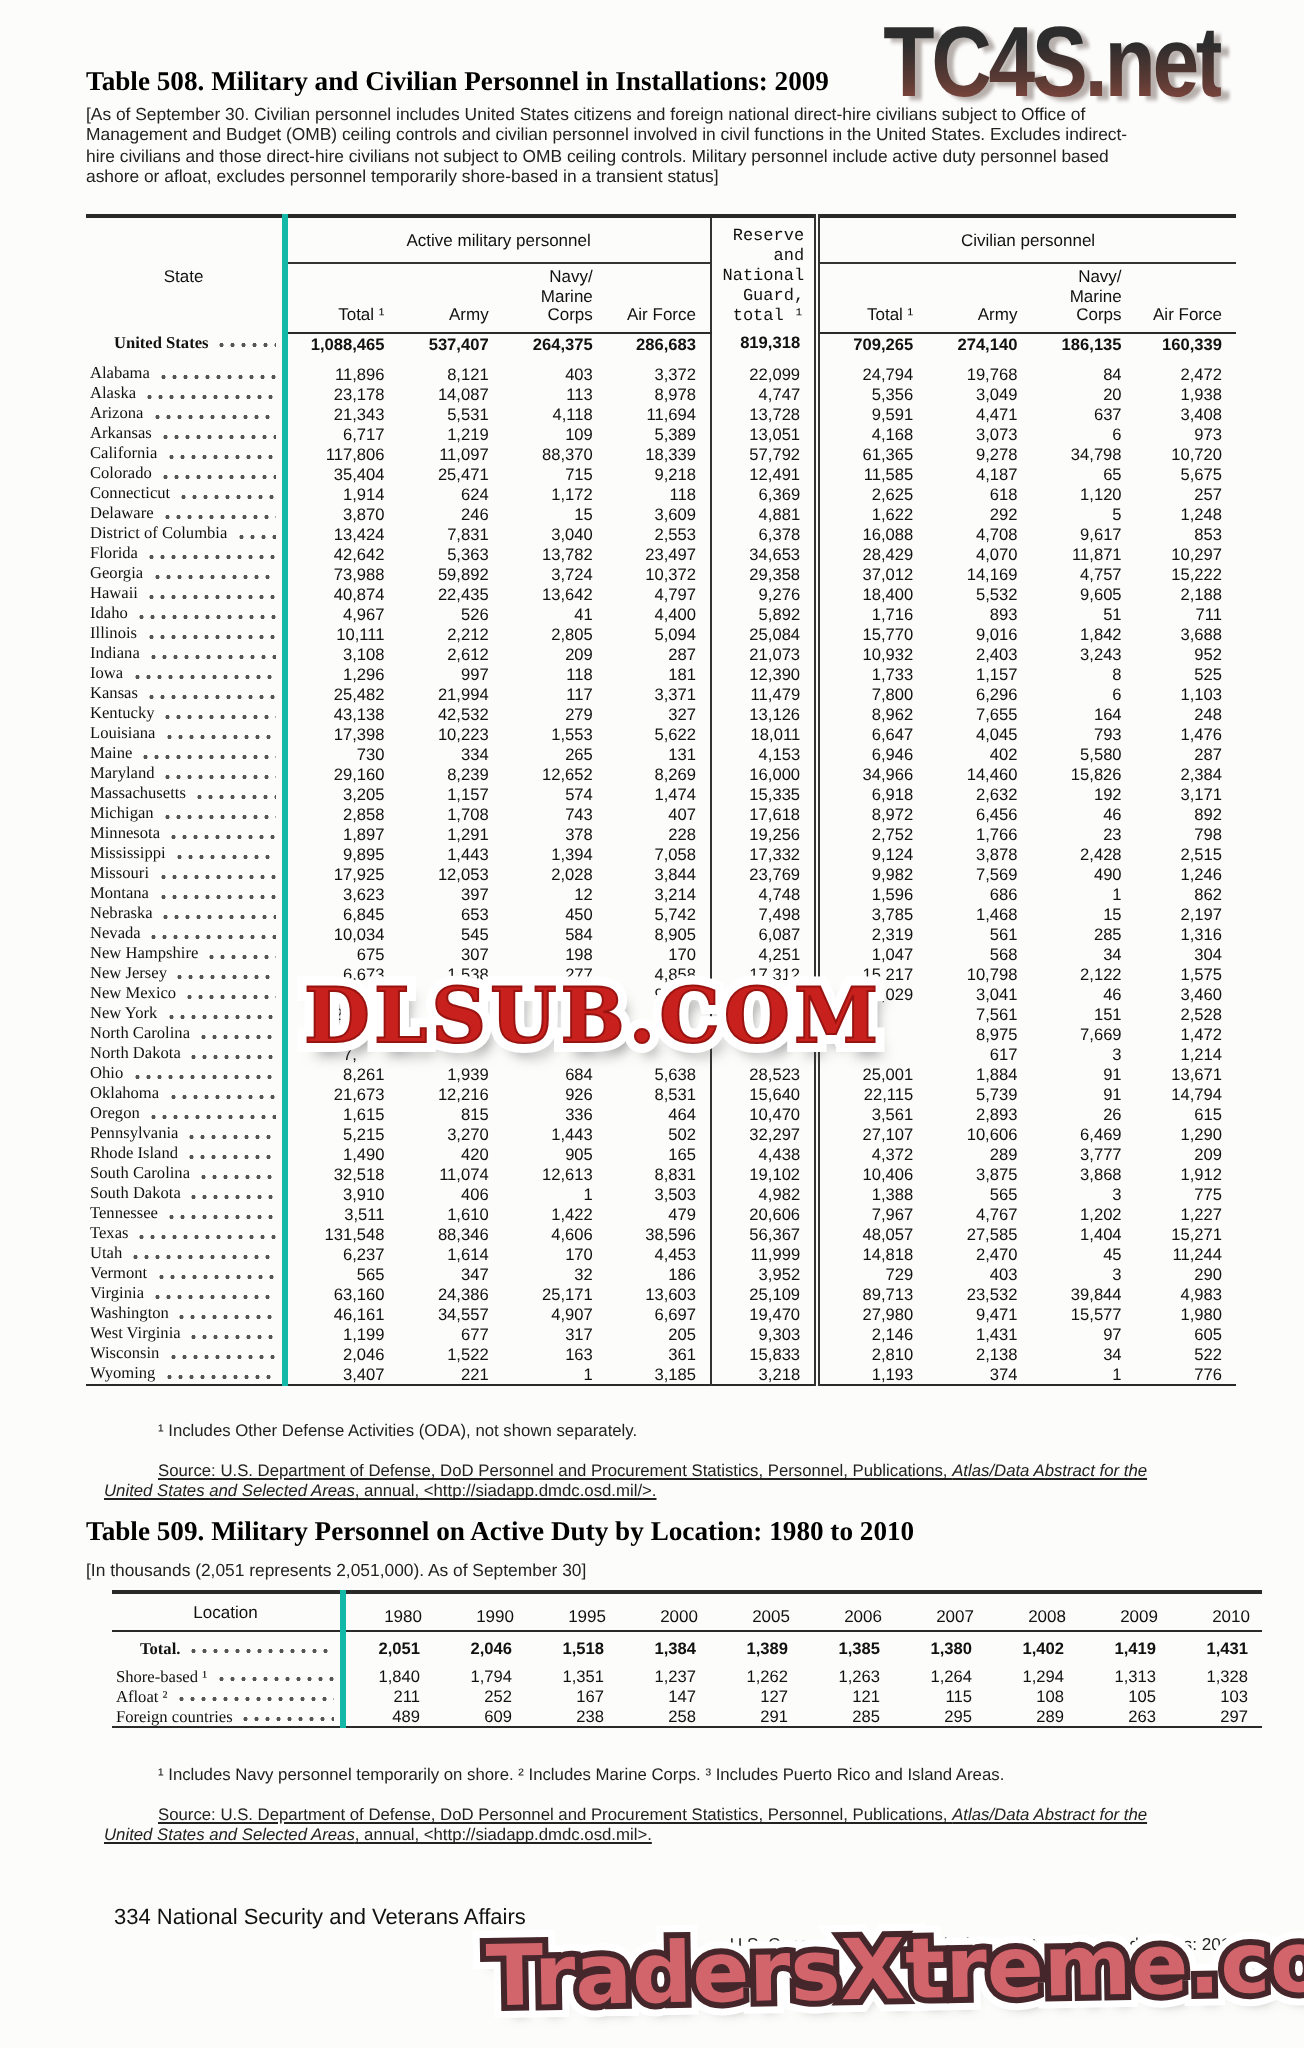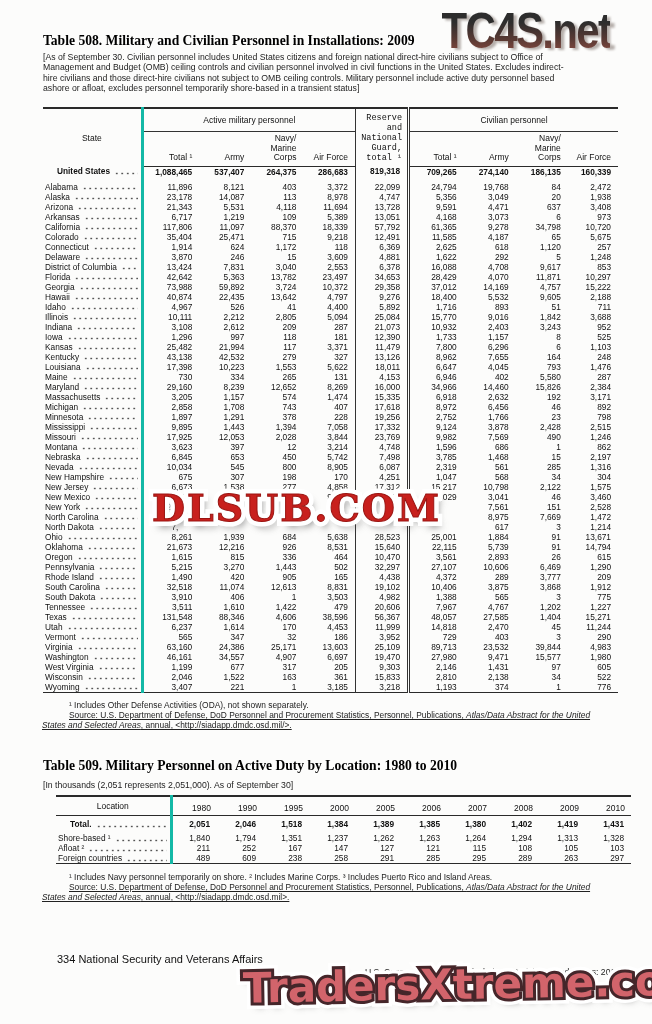--- a/index.html
+++ b/index.html
@@ -23,34 +23,34 @@
   .t508 .c5{border-right:3px double #333;}
   .gr-active{border-right:1px solid #333;}
   .group{border-bottom:1px solid #333;text-align:center;vertical-align:middle;height:20px;}
   .state-h{text-align:center;vertical-align:middle;}
   .reserve-h{text-align:right;vertical-align:bottom;padding:4px 5px 3px 0;font-family:Liberation Mono, monospace;}
   .sub-row th{text-align:right;vertical-align:bottom;padding:0 7px 3px 2px;line-height:9.5px;}
   .t508 tbody td{height:9px;padding:0;}
   .t509 tbody td{height:9.6px;padding:0;}
   td.num{text-align:right;padding-right:7px !important;font-size:8.3px;}
   td.stub{overflow:hidden;}
-  .cellflex{display:flex;align-items:baseline;padding-left:2px;}
+  .cellflex{display:flex;align-items:baseline;padding-left:2px;font-family:Liberation Serif, serif;}
   .lbl{white-space:nowrap;}
   .leader{flex:1;height:3px;align-self:flex-end;margin:0 3px 1.5px 4px;
           background-image:radial-gradient(circle,#555 0.9px,transparent 1.15px);
           background-size:5.5px 3px;background-repeat:repeat-x;background-position:left bottom;}
   tr.total-row td{font-weight:bold;padding-bottom:5px;}
   tr.total-row .cellflex{padding-left:14px;}
   .t509 thead th{height:16px;text-align:right;padding:0 6px 2px 0;vertical-align:bottom;}
   .t509 thead th.loc{text-align:center;vertical-align:middle;padding:0;}
   .t509 tr.total-row td{padding-top:3px;padding-bottom:4px;}
 
   
   .fnblock{font-size:8.4px;line-height:10.2px;color:#222;}
-  .fnblock p{margin:0;text-indent:27px;}
+  .fnblock p{margin:10px;text-indent:27px;}
   .fnblock .src{text-indent:27px;text-decoration:underline;}
   .ital{font-style:italic;}
 
   
   .footer-line{font-size:11px;color:#111;}
   .census-line{font-size:8.6px;color:#222;}
 
   
   .wm{pointer-events:none;z-index:20;}
   .wm span{position:absolute;left:0;top:0;white-space:nowrap;}
@@ -612,21 +612,21 @@
         </tr>
         <tr>
           <td class="stub c0">
             <div class="cellflex">
               <span class="lbl">Nevada</span>
               <span class="leader"></span>
             </div>
           </td>
           <td class="num">10,034</td>
           <td class="num">545</td>
-          <td class="num">800</td>
+          <td class="num">584</td>
           <td class="num c4">8,905</td>
           <td class="num c5">6,087</td>
           <td class="num">2,319</td>
           <td class="num">561</td>
           <td class="num">285</td>
           <td class="num">1,316</td>
         </tr>
         <tr>
           <td class="stub c0">
             <div class="cellflex">

